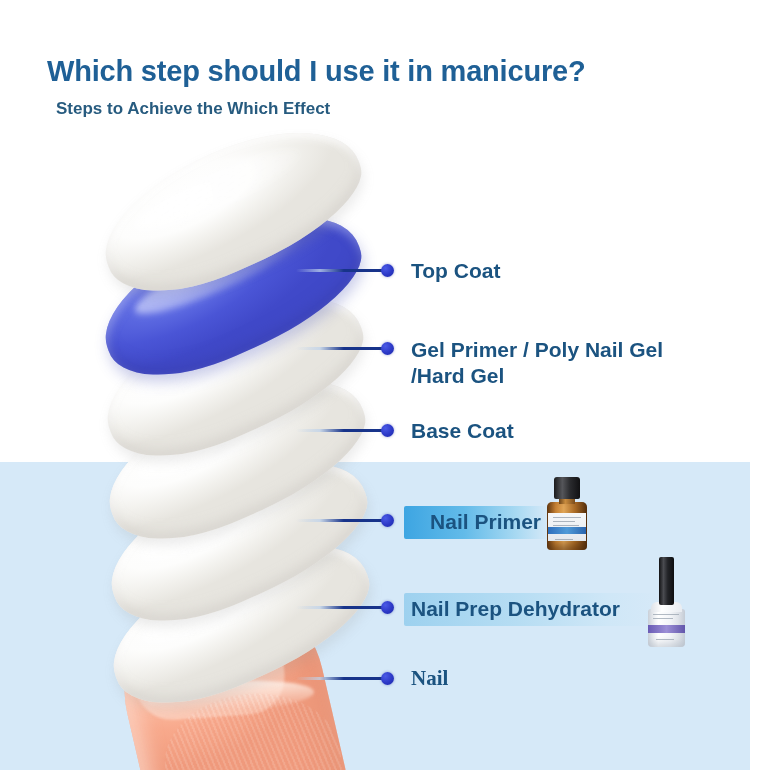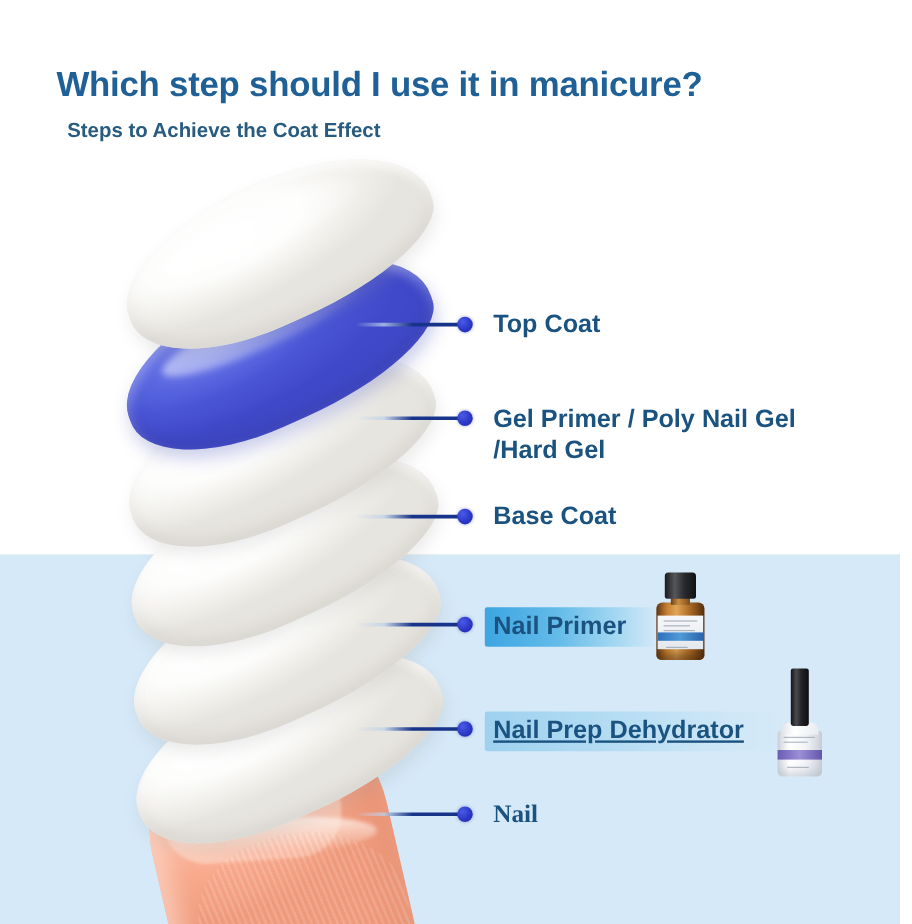--- a/index.html
+++ b/index.html
@@ -9,21 +9,21 @@
     background: #ffffff;
   }
   body {
     font-family: "Liberation Sans", sans-serif;
   }
   .canvas {
     position: relative;
     width: 750px;
     height: 770px;
     overflow: hidden;
-    background: #fef9c3;
+    background: #7dd3fc;
   }
 
   
   .bg-top {
     position: absolute;
     left: 0; top: 0;
     width: 760px; height: 462px;
     background: #ffffff;
   }
   .bg-bottom {
@@ -181,24 +181,24 @@
     color: #1b5380;
     line-height: 1.22;
     white-space: pre;
   }
   .label.hl {
     padding: 3px 7px 4px 7px;
     border-radius: 2px;
   }
   .hl-strong {
     background: linear-gradient(90deg, #3da5e2 0%, #63bbe9 42%, #a8d9f2 78%, rgba(214,233,248,0) 100%);
+    text-align: right;
   }
   .hl-soft {
     background: linear-gradient(90deg, #9dd1ef 0%, #b6ddf3 45%, #cfe7f7 80%, rgba(214,233,248,0) 100%);
-    text-decoration: underline;
   }
 
   
   .bottle { position: absolute; }
 
   
   .primer-cap {
     position: absolute; left: 13px; top: 0;
     width: 26px; height: 22px; border-radius: 3px 3px 2px 2px;
     background: linear-gradient(90deg, #1a1a1c 0%, #55565a 32%, #2a2b2e 62%, #111113 100%);
@@ -256,21 +256,21 @@
 </style>
 </head>
 <body>
 
 <div class="canvas">
 
   <div class="bg-top"></div>
   <div class="bg-bottom"></div>
 
   <div class="title">Which step should I use it in manicure?</div>
-  <div class="subtitle">Steps to Achieve the Coat Effect</div>
+  <div class="subtitle">Steps to Achieve the Which Effect</div>
 
   <div class="finger">
     <div class="finger-nailbed"></div>
     <div class="finger-cuticle"></div>
     <div class="finger-tip-texture"></div>
   </div>
 
   <div class="stack">
     <div class="nail-layer nail-white layer-6">
         <div class="sheen"></div>

